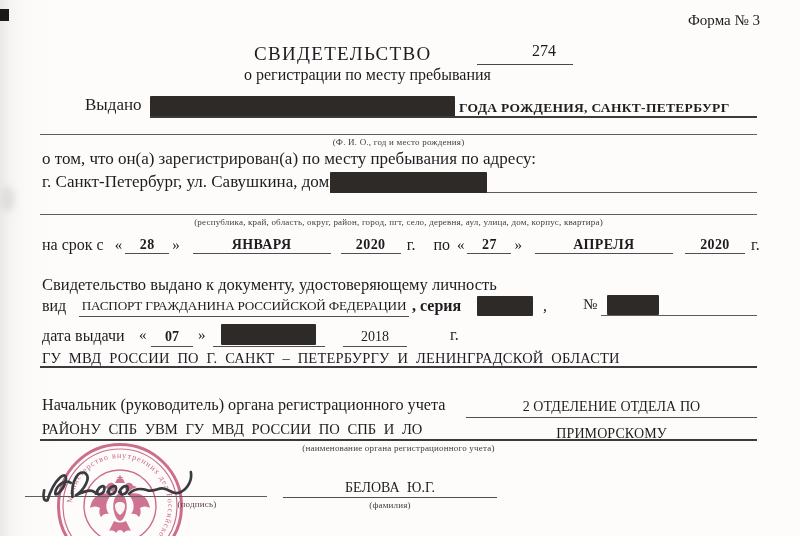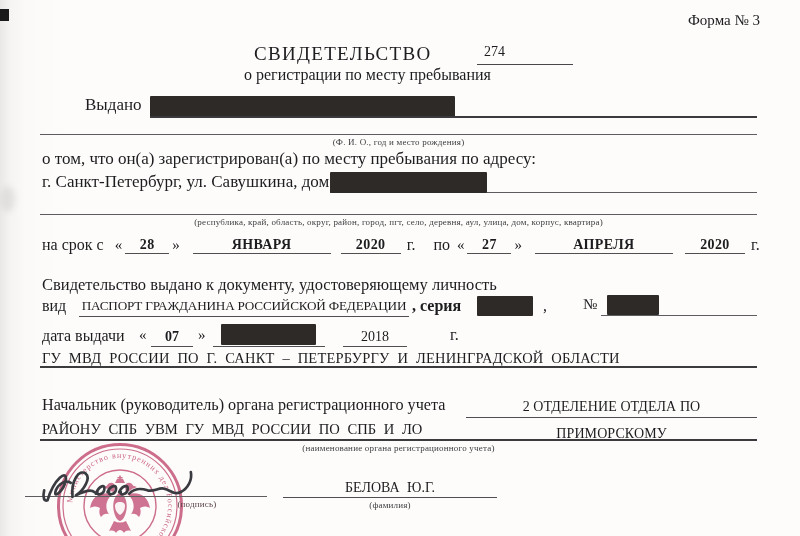--- a/index.html
+++ b/index.html
@@ -25,26 +25,27 @@
 
 <div class="page">
 
   <div class="abs" style="left:0;top:9px;width:9px;height:12px;background:#1a1a1a;"></div>
   <div class="abs" style="left:0;top:186px;width:15px;height:26px;background:#d9d8d6;filter:blur(3px);opacity:.7;border-radius:50%;"></div>
 
   <div class="abs" style="right:40px;top:12px;font-size:15px;">Форма № 3</div>
 
   <div class="abs" style="left:254px;top:43px;font-size:19px;letter-spacing:1.3px;">СВИДЕТЕЛЬСТВО</div>
   <div class="abs" style="left:477px;top:42px;width:96px;height:22px;border-bottom:1.6px solid #48484a;">
-    <span style="font-size:14px;padding-left:7px;">274</span>
+    <span style="font-size:16px;padding-left:7px;margin-left:48px;">274</span>
   </div>
   <div class="abs" style="left:244px;top:66px;font-size:16px;">о регистрации по месту пребывания</div>
 
   <div class="abs" style="left:85px;top:95px;font-size:17px;">Выдано</div>
   <div class="bar" style="left:150px;top:96px;width:305px;height:21px;"></div>
+  <div class="abs b" style="left:459px;top:100px;font-size:13.5px;letter-spacing:.3px;">ГОДА РОЖДЕНИЯ, САНКТ-ПЕТЕРБУРГ</div>
   <div class="hline dark" style="left:150px;top:116px;width:607px;"></div>
 
   <div class="hline" style="left:40px;top:134px;width:717px;"></div>
   <div class="cap" style="left:40px;top:137px;width:717px;">(Ф. И. О., год и место рождения)</div>
 
   <div class="abs" style="left:42px;top:172px;font-size:17px;">г. Санкт-Петербург, ул. Савушкина, дом</div>
 
   <div class="abs" style="left:42px;top:149px;font-size:17px;">о том, что он(а) зарегистрирован(а) по месту пребывания по адресу:</div>
   <div class="hline" style="left:330px;top:192px;width:427px;"></div>
   <div class="bar" style="left:330px;top:172px;width:157px;height:21px;"></div>

